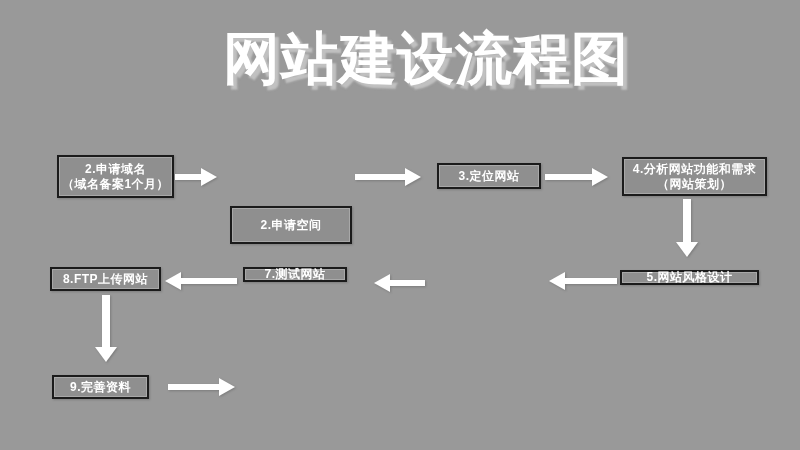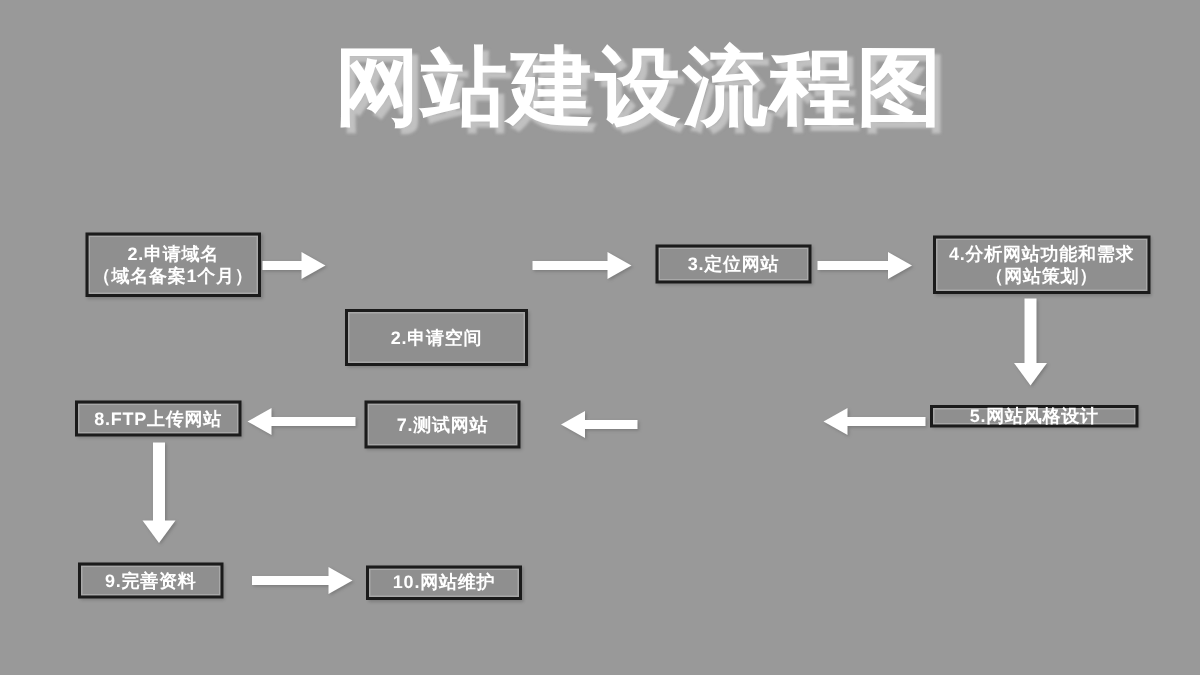--- a/index.html
+++ b/index.html
@@ -102,21 +102,21 @@
     <div class="shaft"></div>
     <div class="head"></div>
   </div>
 
 
   <div class="ah left" style="left:374px; top:274px; width:51px;">
     <div class="shaft"></div>
     <div class="head"></div>
   </div>
 
-  <div class="box" style="left:243px; top:267px; width:104px; height:32px;">
+  <div class="box" style="left:243px; top:267px; width:104px; height:15px;">
     <span>7.测试网站</span>
   </div>
 
   <div class="ah left" style="left:165px; top:272px; width:72px;">
     <div class="shaft"></div>
     <div class="head"></div>
   </div>
 
   <div class="box" style="left:50px; top:267px; width:111px; height:24px;">
     <span>8.FTP上传网站</span>
@@ -129,17 +129,14 @@
 
   <div class="box" style="left:52px; top:375px; width:97px; height:24px;">
     <span>9.完善资料</span>
   </div>
 
   <div class="ah right" style="left:168px; top:378px; width:67px;">
     <div class="shaft"></div>
     <div class="head"></div>
   </div>
 
-  <div class="box" style="left:244px; top:377px; width:104px; height:23px;">
-    <span>10.网站维护</span>
-  </div>
 
 </div>
 
 </body></html>

